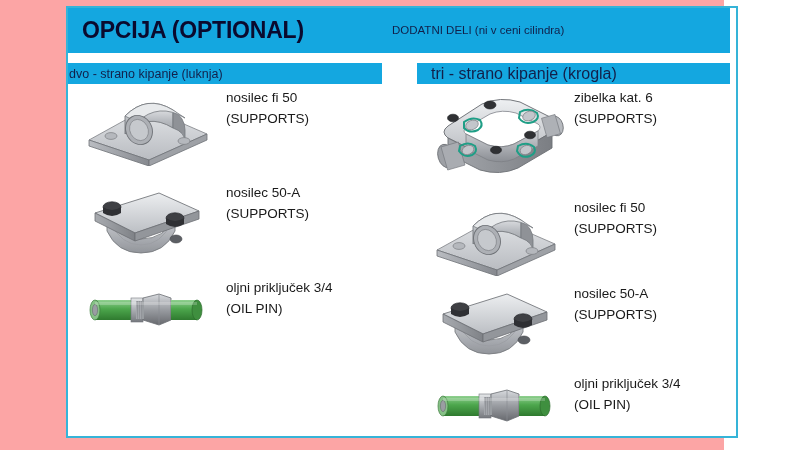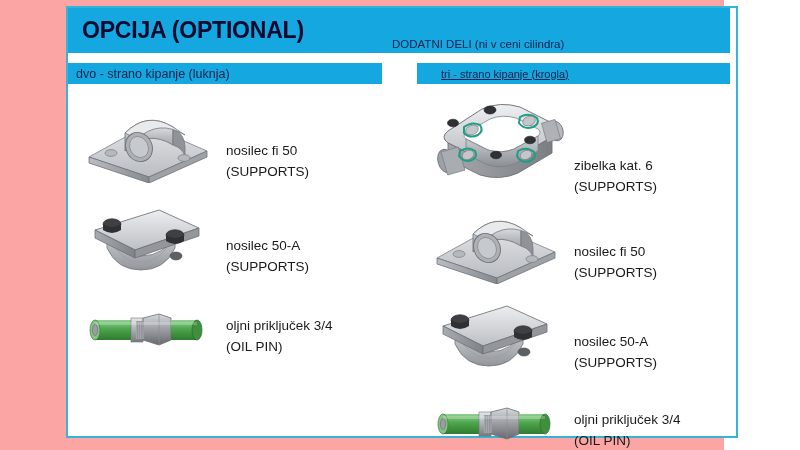--- a/index.html
+++ b/index.html
@@ -28,47 +28,47 @@
   #title{
     flex:0 0 310px;
     display:flex;align-items:center;
     padding-left:14px;
     font-size:23px;font-weight:bold;color:#0a0a2e;
     letter-spacing:-0.2px;
     white-space:nowrap;
   }
   #subtitle{
     flex:1;
-    display:flex;flex-direction:column;justify-content:flex-end;
+    display:flex;flex-direction:column;justify-content:center;
     font-size:11.5px;color:#11204a;line-height:1.45;
     padding-right:6px;
   }
 
   
   #colhead-left{
     position:absolute;left:68px;top:63px;width:314px;height:21px;
     background:#14a7e0;
-    display:flex;align-items:center;padding-left:8px;box-sizing:border-box;
+    display:flex;align-items:center;padding-left:1px;box-sizing:border-box;
     font-size:12.5px;color:#12204a;
   }
   #colhead-right{
     position:absolute;left:417px;top:63px;width:313px;height:21px;
     background:#14a7e0;
-    display:flex;align-items:center;padding-left:24px;box-sizing:border-box;
-    font-size:11px;color:#12204a;text-decoration:underline;
+    display:flex;align-items:center;padding-left:14px;box-sizing:border-box;
+    font-size:16px;color:#12204a;
   }
 
   
   .column{position:absolute;top:88px;width:330px;}
   #col-left{left:72px;}
   #col-right{left:420px;}
 
   .part-row{
     position:relative;
-    display:flex;align-items:flex-end;
+    display:flex;align-items:flex-start;
     box-sizing:border-box;
   }
   .part-art{
     flex:0 0 150px;
     display:flex;align-items:center;justify-content:center;
   }
   .part-text{
     flex:1;
     font-size:13.5px;color:#1a1a1a;line-height:1.55;
     padding-left:4px;

